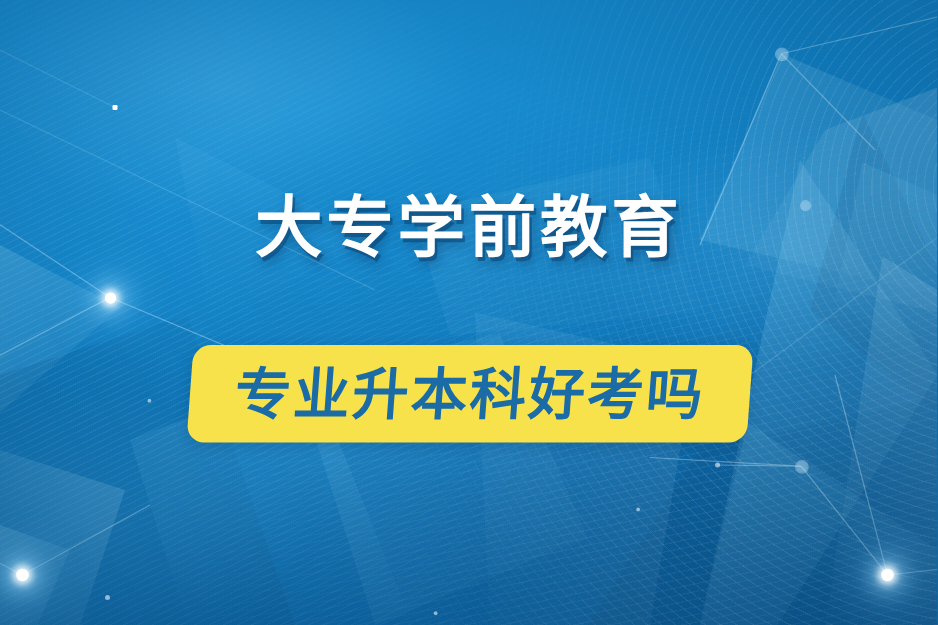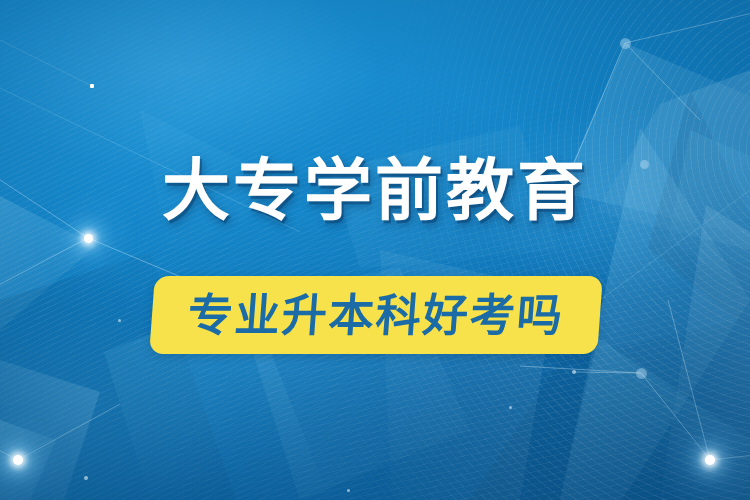--- a/index.html
+++ b/index.html
@@ -88,21 +88,21 @@
     background: radial-gradient(78% 72% at 46% 44%, rgba(0,0,0,0) 40%, rgba(3,52,94,0.30) 100%);
   }
 
   
   .headline {
     position: absolute;
     left: 0;
     right: 0;
     top: 156px;
     text-align: center;
-    font-size: 68px;
+    font-size: 54px;
     line-height: 1;
     font-weight: 700;
     letter-spacing: 3px;
     color: #ffffff;
     text-shadow:
       2px 3px 0 rgba(9, 66, 115, 0.55),
       3px 5px 9px rgba(6, 48, 88, 0.42);
     white-space: nowrap;
   }
 

